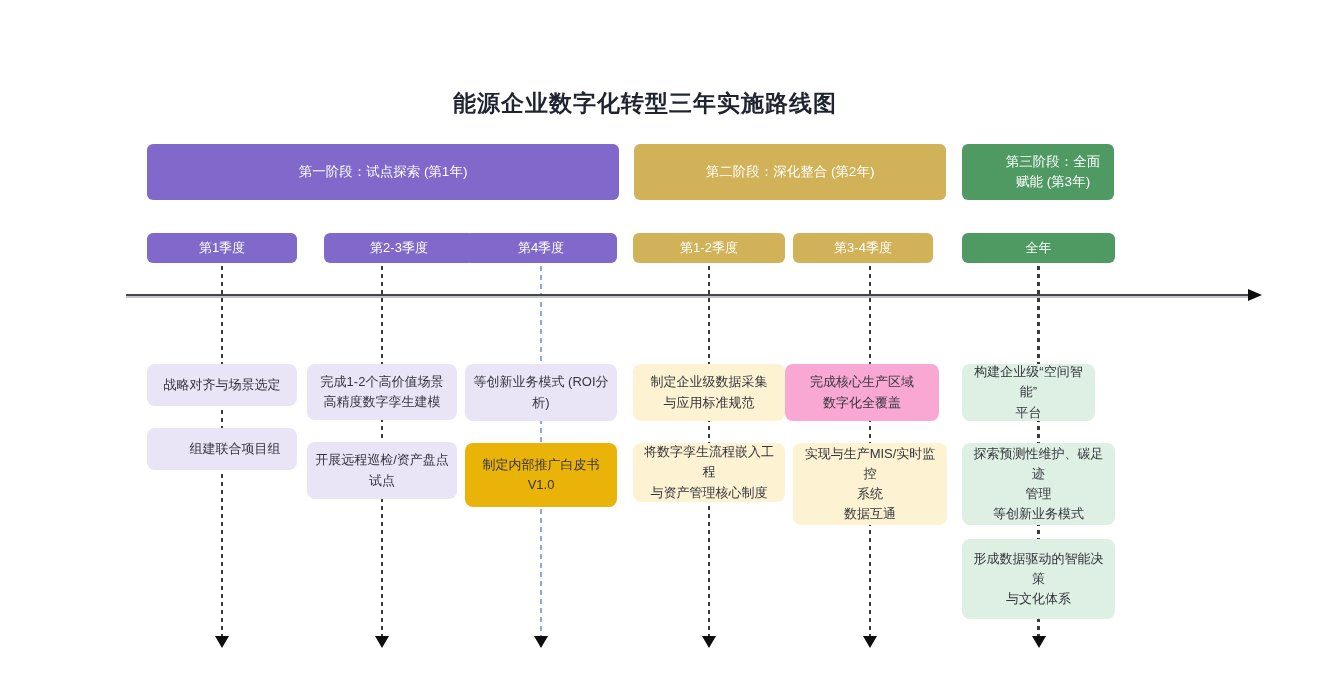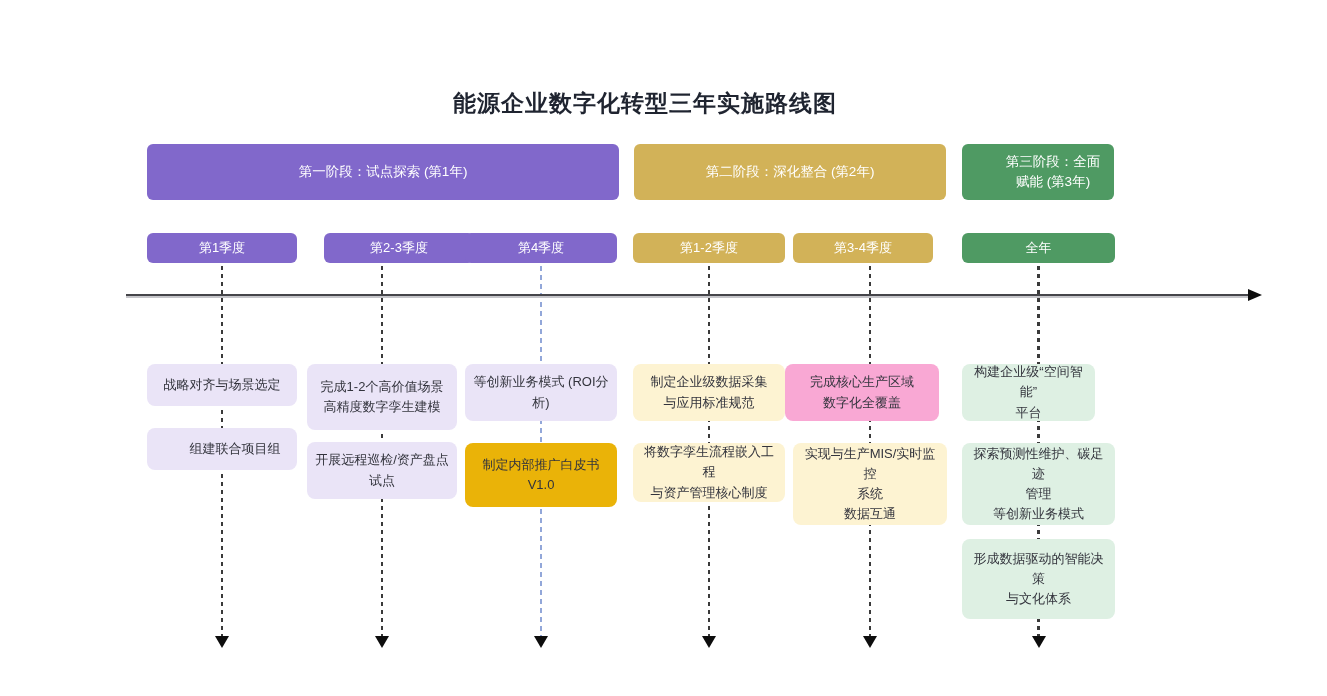--- a/index.html
+++ b/index.html
@@ -79,21 +79,21 @@
       <div class="phase" style="left: 634px; width: 312px; background: rgb(210, 178, 88);">第二阶段：深化整合 (第2年)</div>
       <div class="phase" style="left: 962px; width: 152px; background: rgb(79, 154, 99); padding-left: 40px;">第三阶段：全面赋能 (第3年)</div>
       <div class="chip" style="left: 147px; width: 150px; background: rgb(129, 104, 203);">第1季度</div>
       <div class="connector dark" style="left: 220.75px; top: 266px; height: 370px;"></div>
       <div class="down-arrow" style="left: 215px; top: 636px;"></div>
       <div class="card" style="left: 147px; width: 150px; top: 364px; height: 42px; background: rgb(234, 228, 247);">战略对齐与场景选定</div>
       <div class="card" style="left: 147px; width: 150px; top: 428px; height: 42px; background: rgb(234, 228, 247); padding-left: 32px;">组建联合项目组</div>
       <div class="chip" style="left: 324px; width: 150px; background: rgb(129, 104, 203);">第2-3季度</div>
       <div class="connector dark" style="left: 380.75px; top: 266px; height: 370px;"></div>
       <div class="down-arrow" style="left: 375px; top: 636px;"></div>
-      <div class="card" style="left: 307px; width: 150px; top: 364px; height: 66px; background: rgb(234, 228, 247);">完成1-2个高价值场景
+      <div class="card" style="left: 307px; width: 150px; top: 364px; height: 56px; background: rgb(234, 228, 247);">完成1-2个高价值场景
 高精度数字孪生建模</div>
       <div class="card" style="left: 307px; width: 150px; top: 442px; height: 57px; background: rgb(234, 228, 247);">开展远程巡检/资产盘点
 试点</div>
       <div class="chip" style="left: 465px; width: 152px; background: rgb(129, 104, 203);">第4季度</div>
       <div class="connector blue" style="left: 539.75px; top: 266px; height: 370px;"></div>
       <div class="down-arrow" style="left: 534px; top: 636px;"></div>
       <div class="card" style="left: 465px; width: 152px; top: 364px; height: 57px; background: rgb(234, 228, 247);">等创新业务模式 (ROI分析)</div>
       <div class="card" style="left: 465px; width: 152px; top: 443px; height: 64px; background: #eab308;">制定内部推广白皮书V1.0</div>
       <div class="chip" style="left: 633px; width: 152px; background: rgb(210, 178, 88);">第1-2季度</div>
       <div class="connector dark" style="left: 707.75px; top: 266px; height: 370px;"></div>

